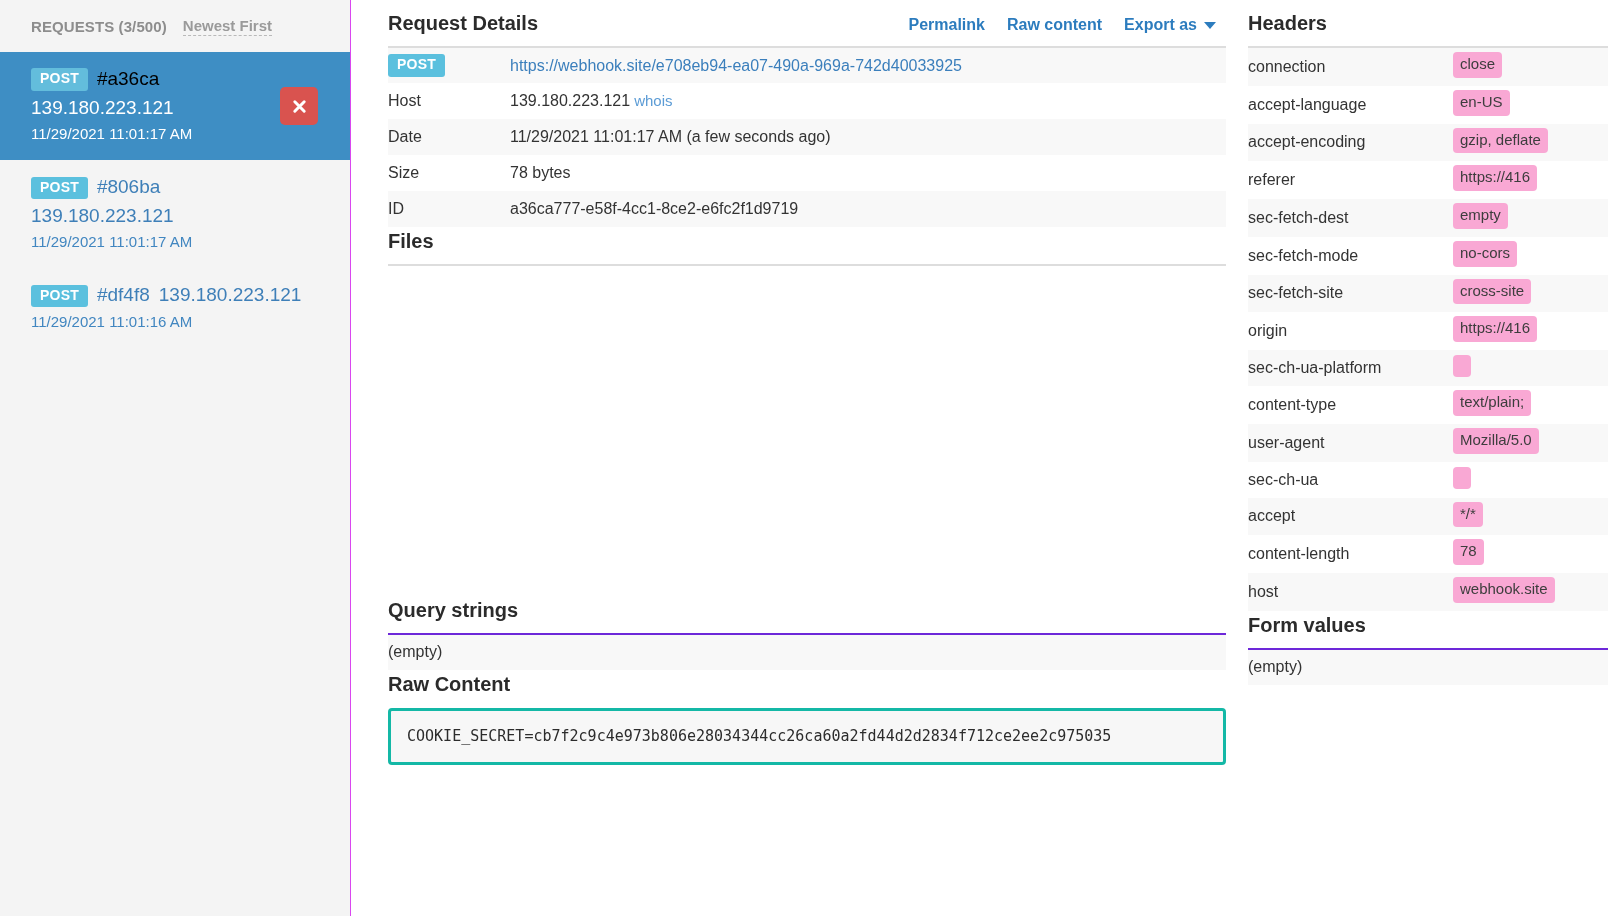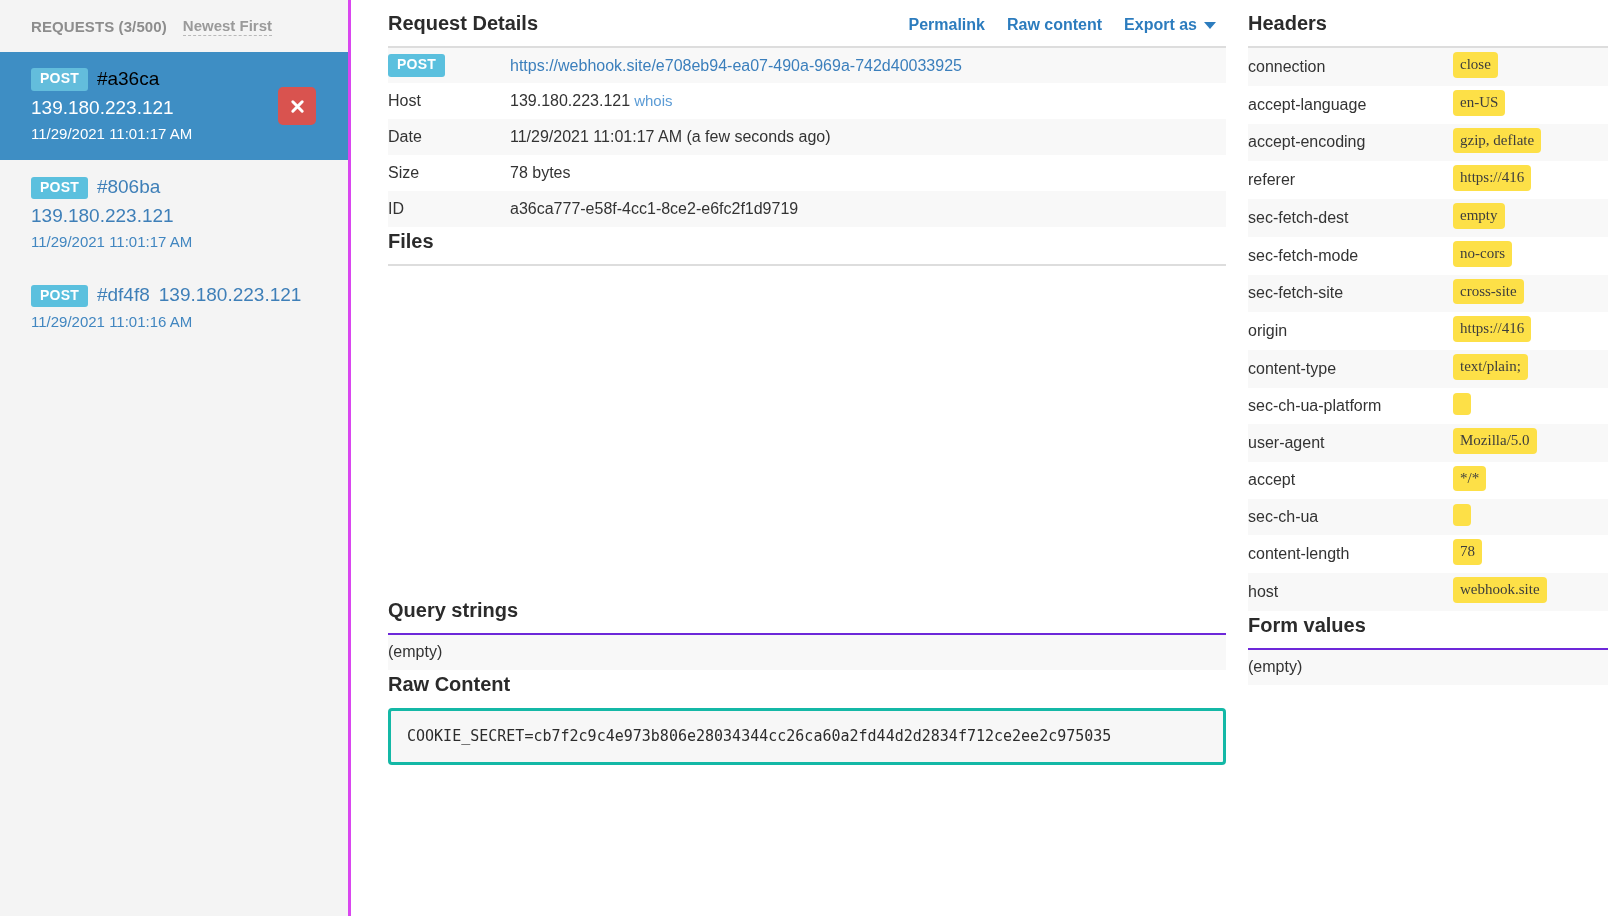--- a/index.html
+++ b/index.html
@@ -14,21 +14,21 @@
     overflow: hidden;
   }
   .app { display: flex; width: 1608px; height: 916px; }
 
   
   .sidebar {
     width: 351px;
     min-width: 351px;
     height: 916px;
     background: #f4f4f4;
-    border-right: 3px solid #d946ef;
+    border-right: 1px solid #d946ef;
     position: relative;
     overflow: hidden;
   }
   .sidebar-head {
     height: 52px;
     display: flex;
     align-items: center;
     padding-left: 31px;
     gap: 16px;
   }
@@ -200,24 +200,24 @@
     color: #333333;
     vertical-align: middle;
     white-space: nowrap;
     overflow: hidden;
     padding: 4px 0;
   }
   td.hk { width: 205px; }
   td.hv { width: auto; }
   code.hval {
     display: inline-block;
-    background: #fde047;
+    background: #f9a8d4;
     border-radius: 4px;
     padding: 3px 7px 4px;
-    font-family: Liberation Serif, serif;
+    font-family: Liberation Sans, sans-serif;
     font-size: 15px;
     color: #3d3d3d;
     line-height: 1.25;
     max-width: 100%;
     white-space: nowrap;
     overflow: hidden;
   }
   code.hval.blank { min-width: 18px; min-height: 22px; }
   .mt-big { margin-top: 34px; }
   .mt-huge { margin-top: 38px; }
@@ -350,38 +350,38 @@
             </tr>
         <tr>
               <td class="hk">sec-fetch-site</td>
               <td class="hv"><code class="hval">cross-site</code></td>
             </tr>
         <tr>
               <td class="hk">origin</td>
               <td class="hv"><code class="hval">https://416</code></td>
             </tr>
         <tr>
+              <td class="hk">sec-ch-ua-platform</td>
+              <td class="hv"><code class="hval blank"></code></td>
+            </tr>
+        <tr>
               <td class="hk">content-type</td>
               <td class="hv"><code class="hval">text/plain;</code></td>
             </tr>
         <tr>
-              <td class="hk">sec-ch-ua-platform</td>
-              <td class="hv"><code class="hval blank"></code></td>
-            </tr>
-        <tr>
               <td class="hk">user-agent</td>
               <td class="hv"><code class="hval">Mozilla/5.0</code></td>
             </tr>
         <tr>
+              <td class="hk">sec-ch-ua</td>
+              <td class="hv"><code class="hval blank"></code></td>
+            </tr>
+        <tr>
               <td class="hk">accept</td>
               <td class="hv"><code class="hval">*/*</code></td>
-            </tr>
-        <tr>
-              <td class="hk">sec-ch-ua</td>
-              <td class="hv"><code class="hval blank"></code></td>
             </tr>
         <tr>
               <td class="hk">content-length</td>
               <td class="hv"><code class="hval">78</code></td>
             </tr>
         <tr>
               <td class="hk">host</td>
               <td class="hv"><code class="hval">webhook.site</code></td>
             </tr>
       </tbody>

